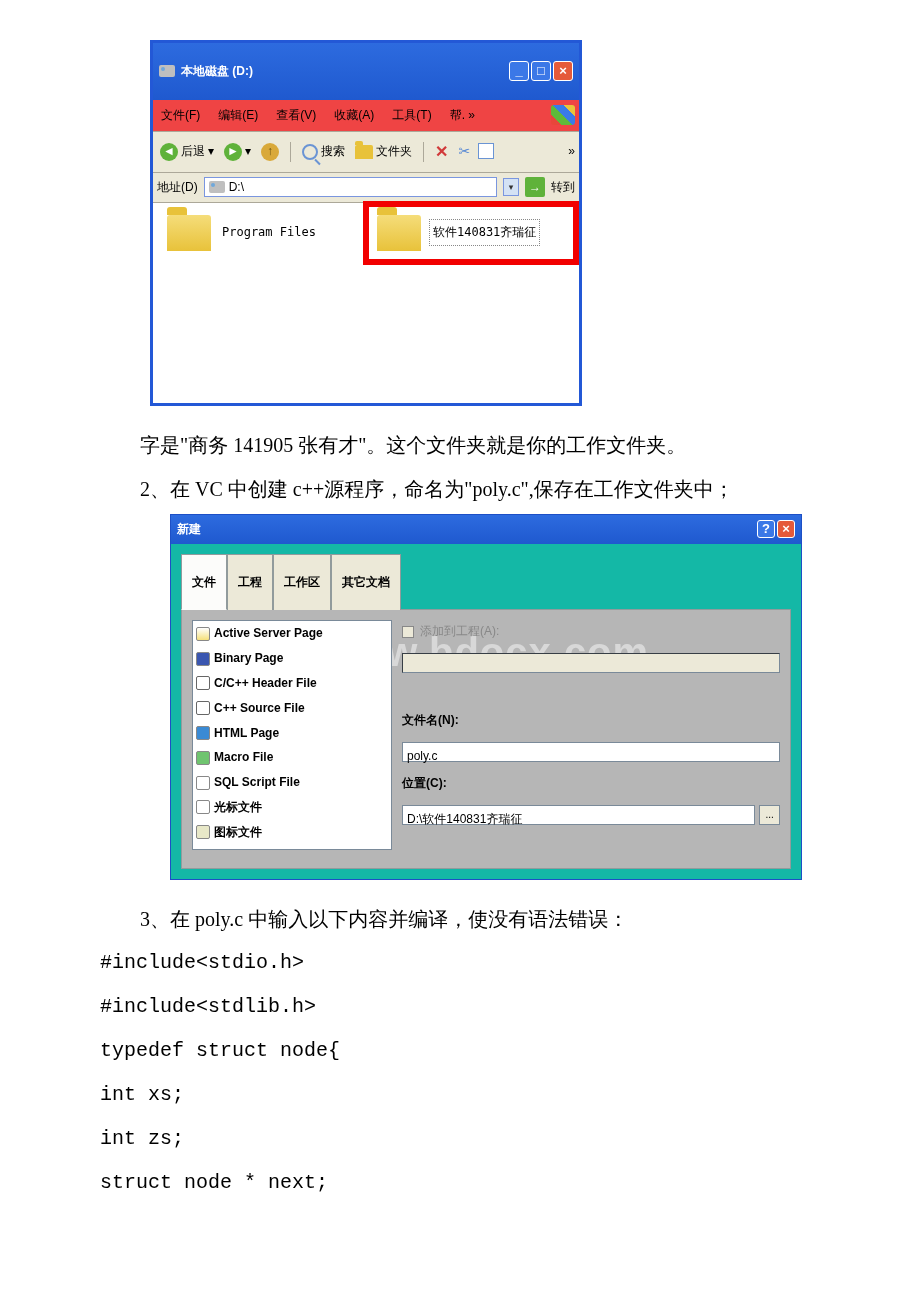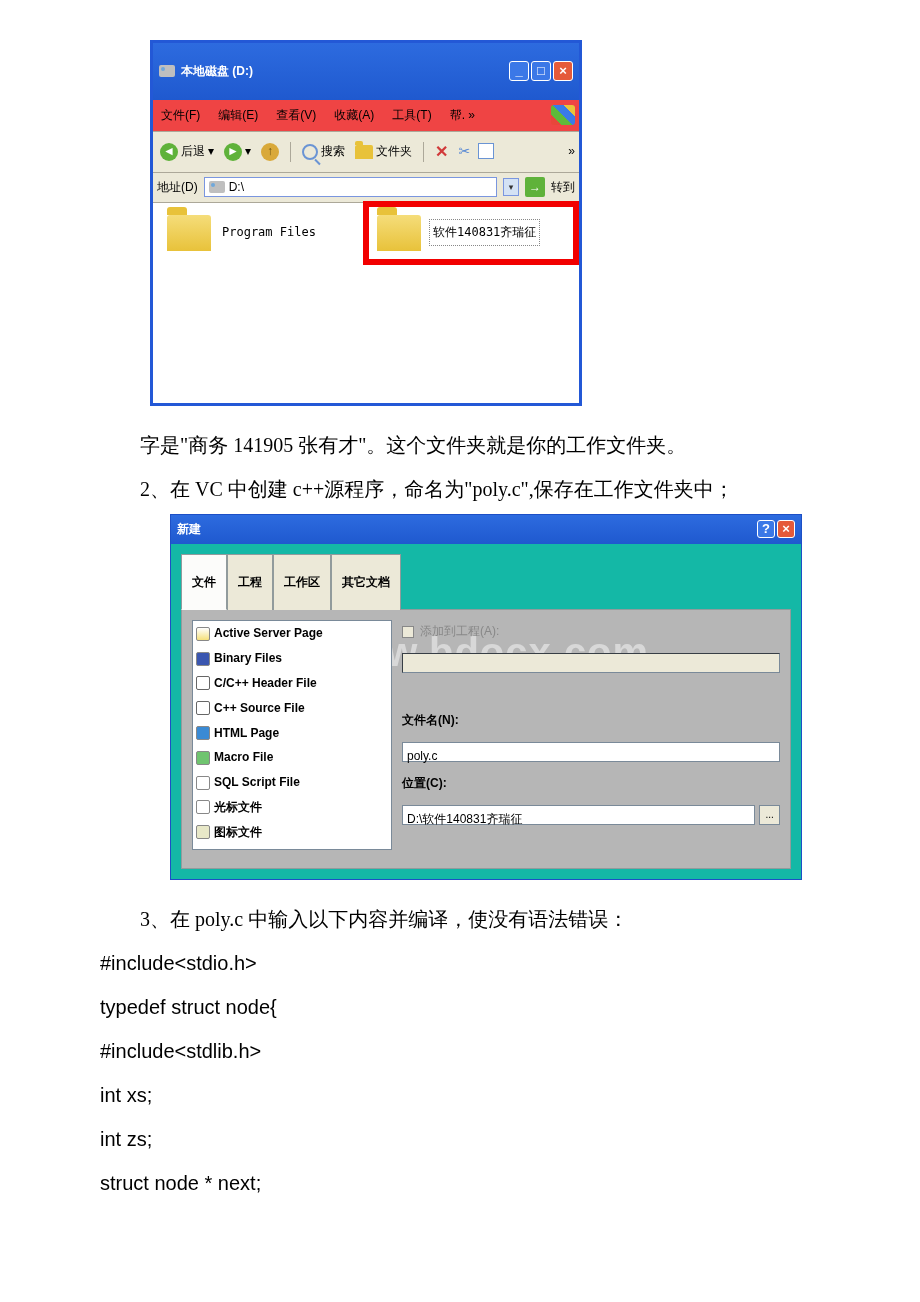--- a/index.html
+++ b/index.html
@@ -9,21 +9,21 @@
     font-family: "SimSun", "宋体", serif;
     font-size: 20px;
     line-height: 1.9;
     color: #000;
     background: #fff;
     width: 920px;
   }
   .page { width: 720px; }
   p { margin: 6px 0; text-indent: 2em; }
   p.noindent { text-indent: 0; }
-  .code { font-family: Liberation Sans, sans-serif; text-indent: 1em; margin: 6px 0; }
+  .code { font-family: Liberation Mono, monospace; text-indent: 1em; margin: 6px 0; }
 
   
   .explorer {
     width: 432px;
     margin-left: 50px;
     margin-bottom: 20px;
     border: 3px solid #2358d6;
     background: #fff;
     font-family: "Tahoma", "SimSun", sans-serif;
     font-size: 12px;
@@ -255,21 +255,21 @@
       </div>
       <div class="tabpanel">
         <div class="watermark">www.bdocx.com</div>
         <div class="vclist">
           <div class="row">
               <span class="sm-icn web"></span>
               <span>Active Server Page</span>
             </div>
           <div class="row">
               <span class="sm-icn bin"></span>
-              <span>Binary Files</span>
+              <span>Binary Page</span>
             </div>
           <div class="row">
               <span class="sm-icn hdr"></span>
               <span>C/C++ Header File</span>
             </div>
           <div class="row">
               <span class="sm-icn cpp"></span>
               <span>C++ Source File</span>
             </div>
           <div class="row">
@@ -312,19 +312,19 @@
             <div class="tbox"><span class="i">D:\软件140831齐瑞征</span></div>
             <div class="browse">...</div>
           </div>
         </div>
       </div>
     </div>
   </div>
 
   <p>3、在 poly.c 中输入以下内容并编译，使没有语法错误：</p>
   <p class="code noindent">#include&lt;stdio.h&gt;</p>
+  <p class="code noindent">#include&lt;stdlib.h&gt;</p>
   <p class="code noindent">typedef struct node{</p>
-  <p class="code noindent">#include&lt;stdlib.h&gt;</p>
   <p class="code noindent"> int xs;</p>
   <p class="code noindent"> int zs;</p>
   <p class="code noindent"> struct node * next;</p>
 
 </div>
 
 </body></html>

